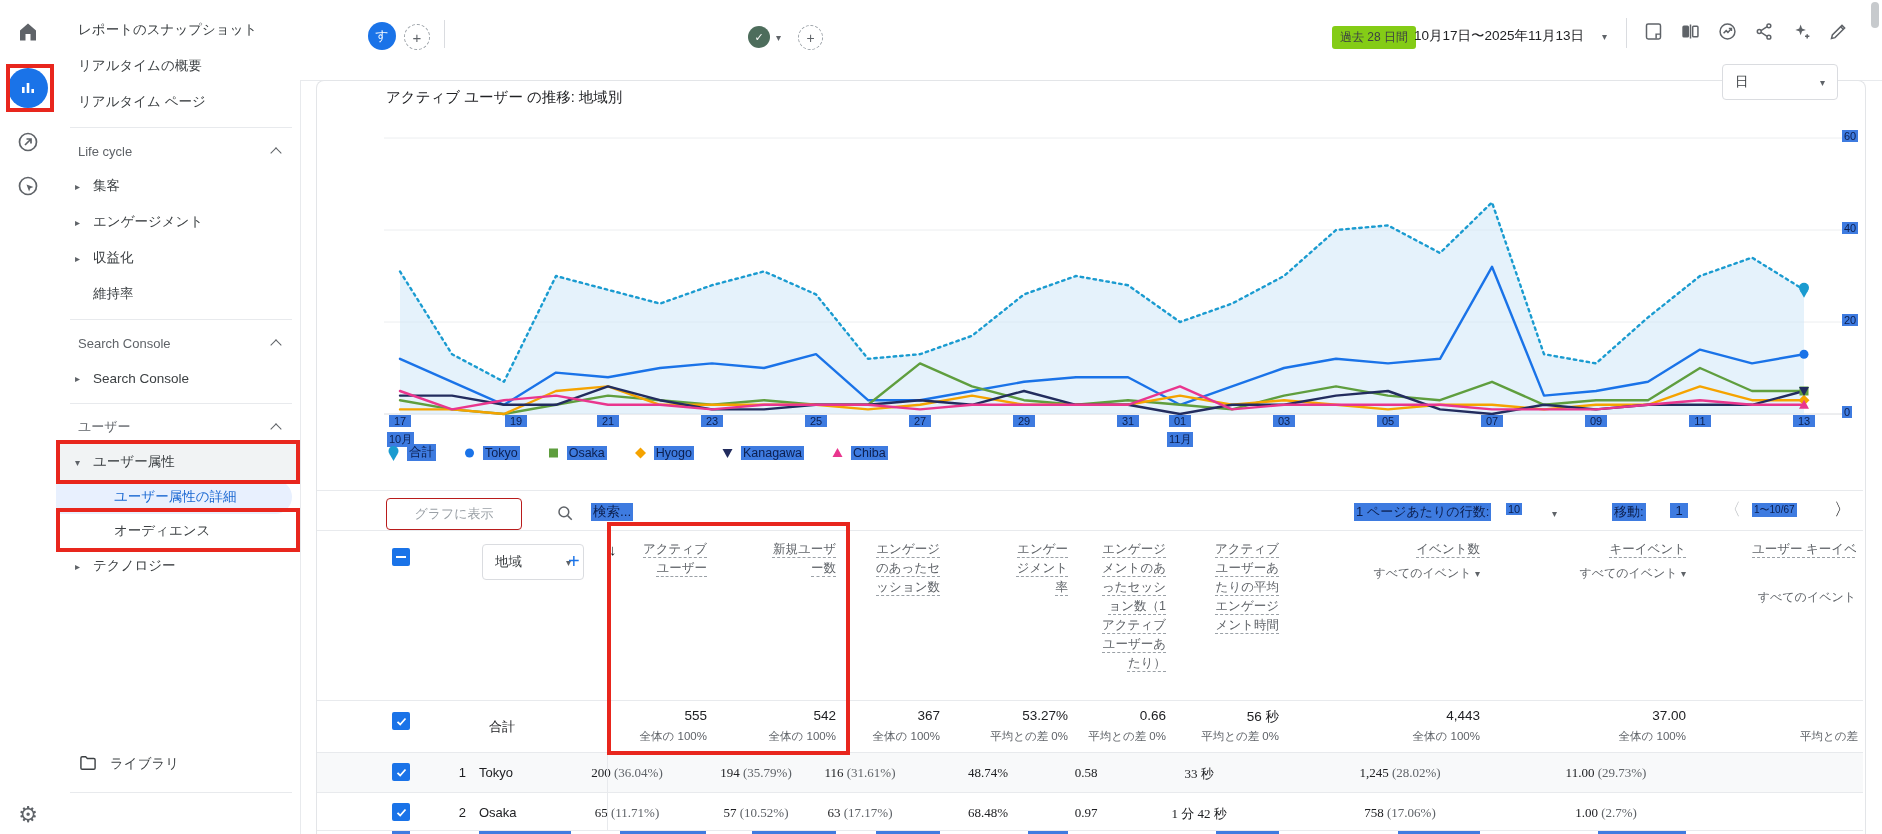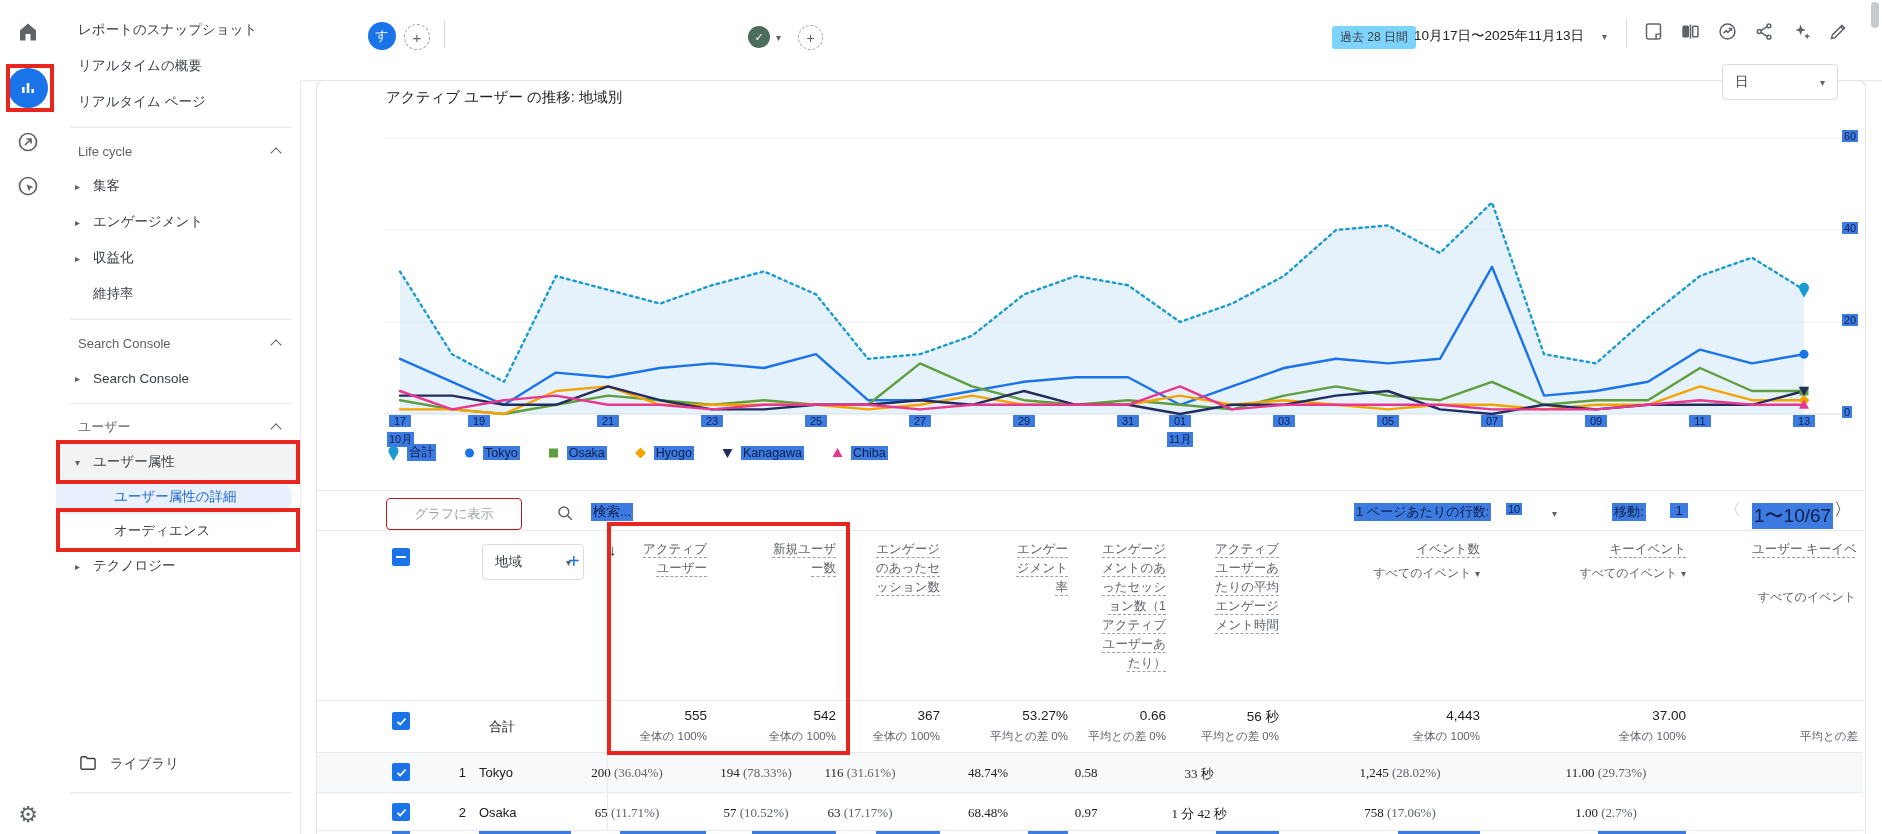--- a/index.html
+++ b/index.html
@@ -24,21 +24,21 @@
   .sb-item.gray{background:#f1f3f4;}
   .sb-child{height:34px;display:flex;align-items:center;padding-left:58px;font-size:13.5px;color:#3c4043;cursor:pointer;}
   .sb-child.selected{background:#e8f0fe;color:#1967d2;border-radius:0 18px 18px 0;margin-right:8px;}
   .lib-row{position:absolute;left:0;top:746px;width:244px;height:36px;display:flex;align-items:center;gap:12px;padding-left:22px;font-size:13.5px;color:#3c4043;box-sizing:border-box;}
   
   .tb-divider{border-left:1px solid #dadce0;}
   .avatar{width:28px;height:28px;border-radius:50%;background:#1a73e8;color:#fff;display:flex;align-items:center;justify-content:center;font-size:13px;}
   .dashcirc{border:1px dashed #9aa0a6;border-radius:50%;color:#5f6368;display:flex;align-items:center;justify-content:center;}
   .page-title{font-size:21px;color:#202124;border-bottom:1px dashed #9aa0a6;padding-bottom:5px;}
   .badge{width:22px;height:22px;border-radius:50%;background:#4d6d5c;color:#fff;display:flex;align-items:center;justify-content:center;font-size:11px;}
-  .chip{background:#7dd3fc;border-radius:3px;padding:3px 8px;font-size:12px;color:#3c4043;text-align:center;}
+  .chip{background:#84cc16;border-radius:3px;padding:3px 8px;font-size:12px;color:#3c4043;text-align:center;}
   .tb-icons{position:absolute;left:1642px;top:20px;display:flex;gap:15px;align-items:center;}
   .tbi{width:22px;height:22px;display:flex;align-items:center;justify-content:center;cursor:pointer;}
   
   .card{position:absolute;left:316px;top:80px;width:1548px;height:754px;border:1px solid #e3e5e8;border-bottom:none;border-radius:8px 8px 0 0;background:#fff;}
   .select-box{position:absolute;border:1px solid #dadce0;border-radius:4px;display:flex;align-items:center;justify-content:space-between;padding:0 12px;font-size:13.5px;color:#3c4043;cursor:pointer;background:#fff;}
   .caret{font-size:10px;color:#5f6368;}
   .btn-ghost{position:absolute;border:1px solid #b91c1c;border-radius:4px;color:#9aa0a6;font-size:13px;display:flex;align-items:center;justify-content:center;background:#fff;cursor:pointer;}
   .xtick{position:absolute;font-size:11px;text-align:center;min-width:18px;}
   .ytick{position:absolute;font-size:11px;}
   #legend{position:absolute;left:386px;top:444px;display:flex;gap:26px;align-items:center;}
@@ -241,21 +241,21 @@
       <circle cx="1420" cy="181.8" r="5" fill="#1a9bd0"></circle>
       <polygon points="1416,184.8 1424,184.8 1420,191.8" fill="#1a9bd0"></polygon>
       <circle cx="1420" cy="248.2" r="4.5" fill="#1a73e8"></circle>
       <rect x="1415.5" y="280.5" width="9" height="9" fill="#5f9e3e"></rect>
       <polygon points="1420,288.7 1425.5,294.2 1420,299.7 1414.5,294.2" fill="#f5a300"></polygon>
       <polygon points="1415,281 1425,281 1420,290" fill="#222c5e"></polygon>
       <polygon points="1415,302.8 1425,302.8 1420,293.8" fill="#e9368e"></polygon>
     </svg>
   <div id="axes">
       <div class="abs sel xtick" style="left: 389px; top: 415px;">17</div>
-      <div class="abs sel xtick" style="left: 468px; top: 415px;">19</div>
+      <div class="abs sel xtick" style="left: 505px; top: 415px;">19</div>
       <div class="abs sel xtick" style="left: 597px; top: 415px;">21</div>
       <div class="abs sel xtick" style="left: 701px; top: 415px;">23</div>
       <div class="abs sel xtick" style="left: 805px; top: 415px;">25</div>
       <div class="abs sel xtick" style="left: 909px; top: 415px;">27</div>
       <div class="abs sel xtick" style="left: 1013px; top: 415px;">29</div>
       <div class="abs sel xtick" style="left: 1117px; top: 415px;">31</div>
       <div class="abs sel xtick" style="left: 1169px; top: 415px;">01</div>
       <div class="abs sel xtick" style="left: 1273px; top: 415px;">03</div>
       <div class="abs sel xtick" style="left: 1377px; top: 415px;">05</div>
       <div class="abs sel xtick" style="left: 1481px; top: 415px;">07</div>
@@ -317,21 +317,21 @@
         <path d="M15.5 15.5 L21 21"></path>
       </svg>
   </div>
   <div class="abs sel" style="left:582px;top:503px;font-size:13.5px;margin-left:9px;">検索...</div>
   <div class="abs sel" style="left:1354px;top:503px;font-size:13px;text-align:right;">1 ページあたりの行数:</div>
   <div class="abs sel" style="left:1506px;top:503px;font-size:11px;">10</div>
   <div class="abs caret" style="left:1552px;top:508px;">▾</div>
   <div class="abs sel" style="left:1612px;top:503px;font-size:13px;">移動:</div>
   <div class="abs sel" style="left:1670px;top:503px;font-size:13px;min-width:14px;text-align:center;">1</div>
   <div class="abs" style="left:1724px;top:498px;font-size:17px;color:#c0c3c7;">〈</div>
-  <div class="abs sel" style="left:1752px;top:503px;font-size:19px;">1〜10/67</div>
+  <div class="abs sel" style="left:1752px;top:503px;font-size:10px;">1〜10/67</div>
   <div class="abs" style="left:1834px;top:498px;font-size:17px;color:#202124;">〉</div>
   <div class="tline" style="left:317px;top:530px;width:1546px;height:1px;"></div>
 
   <div class="checkbox" style="left:392px;top:548px;">
       <svg width="10" height="10" viewBox="0 0 10 10">
         <rect x="0" y="4" width="10" height="2" fill="#fff"></rect>
       </svg>
     </div>
   <div class="select-box" style="left:482px;top:544px;width:76px;height:34px;">
     <span>地域</span>
@@ -396,21 +396,21 @@
       <div class="tcells clip" style="left: 1800px; top: 729px; width: 58px; text-align: left;">平均との差 0%</div>
       <div class="abs" style="left: 317px; top: 752px; width: 1546px; height: 40px; border-top: 1px solid rgb(232, 234, 237); background: rgb(248, 249, 250);"></div>
       <div class="checkbox" style="left: 392px; top: 763px;">
         <svg width="11" height="11" viewBox="0 0 11 11">
           <path d="M1.5 5.8 L4.2 8.5 L9.5 2.5" fill="none" stroke="#fff" stroke-width="1.8"></path>
         </svg>
       </div>
       <div class="abs" style="left: 450px; top: 765px; width: 16px; text-align: right; font-size: 13px;">1</div>
       <div class="abs" style="left: 479px; top: 765px; font-size: 13px;">Tokyo</div>
       <div class="rcell" style="left: 547px; top: 765px;">200 <span class="pct">(36.04%)</span></div>
-      <div class="rcell" style="left: 676px; top: 765px;">194 <span class="pct">(78.33%)</span></div>
+      <div class="rcell" style="left: 676px; top: 765px;">194 <span class="pct">(35.79%)</span></div>
       <div class="rcell" style="left: 780px; top: 765px;">116 <span class="pct">(31.61%)</span></div>
       <div class="rcell" style="left: 908px; top: 765px;">48.74%</div>
       <div class="rcell" style="left: 1006px; top: 765px;">0.58</div>
       <div class="rcell" style="left: 1119px; top: 765px;">33 秒</div>
       <div class="rcell" style="left: 1320px; top: 765px;">1,245 <span class="pct">(28.02%)</span></div>
       <div class="rcell" style="left: 1526px; top: 765px;">11.00 <span class="pct">(29.73%)</span></div>
       <div class="abs" style="left: 317px; top: 792px; width: 1546px; height: 40px; border-top: 1px solid rgb(232, 234, 237);"></div>
       <div class="checkbox" style="left: 392px; top: 803px;">
         <svg width="11" height="11" viewBox="0 0 11 11">
           <path d="M1.5 5.8 L4.2 8.5 L9.5 2.5" fill="none" stroke="#fff" stroke-width="1.8"></path>

